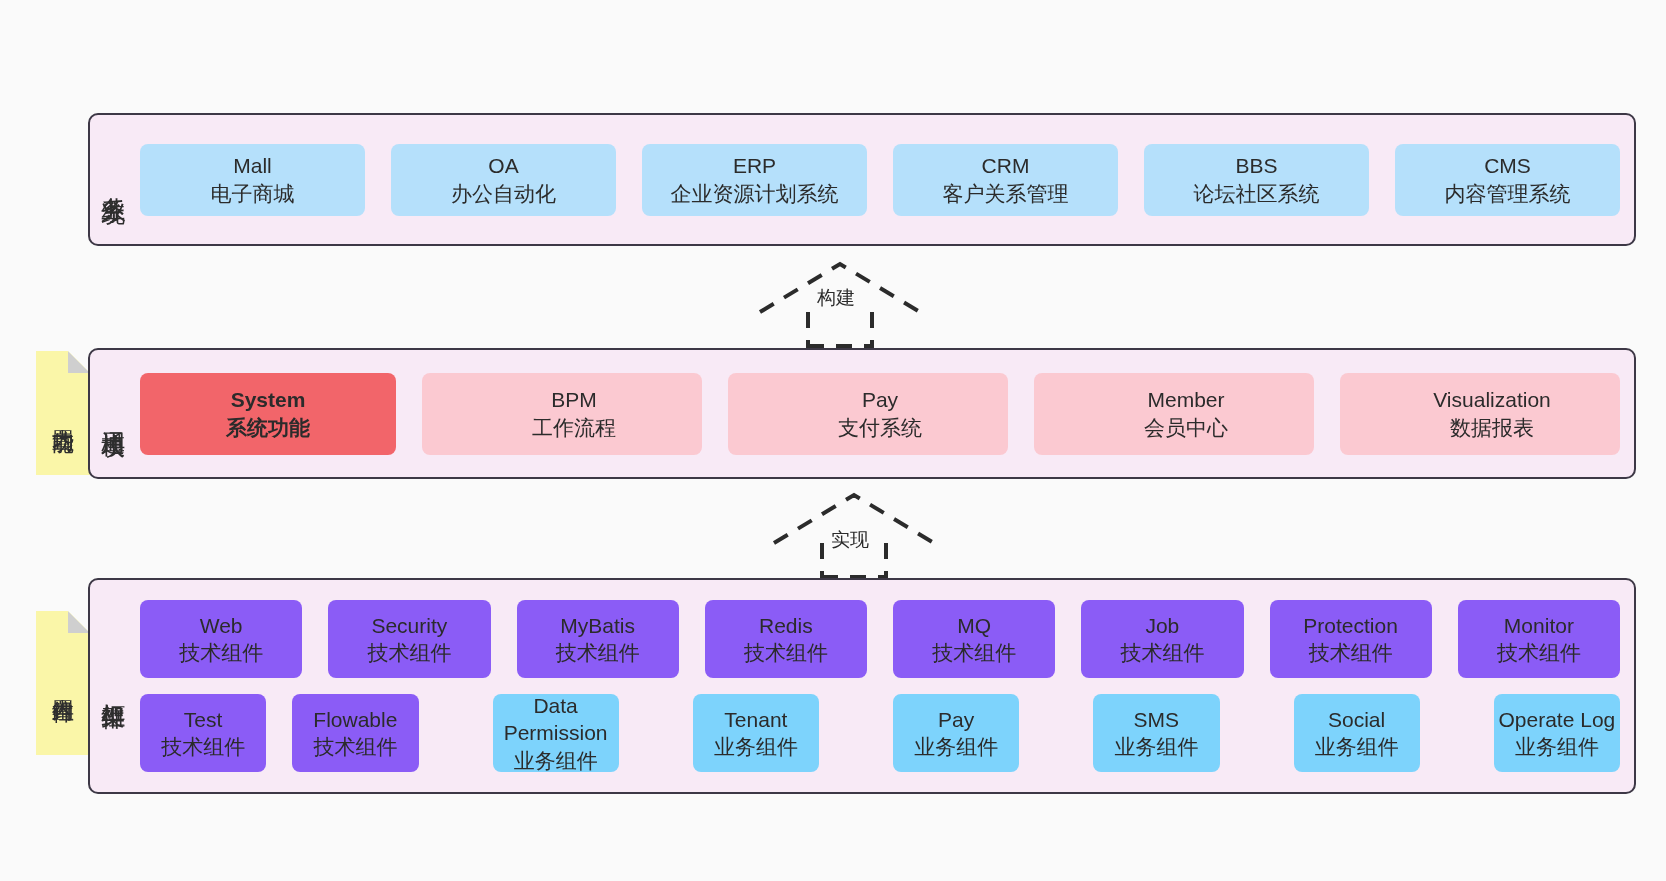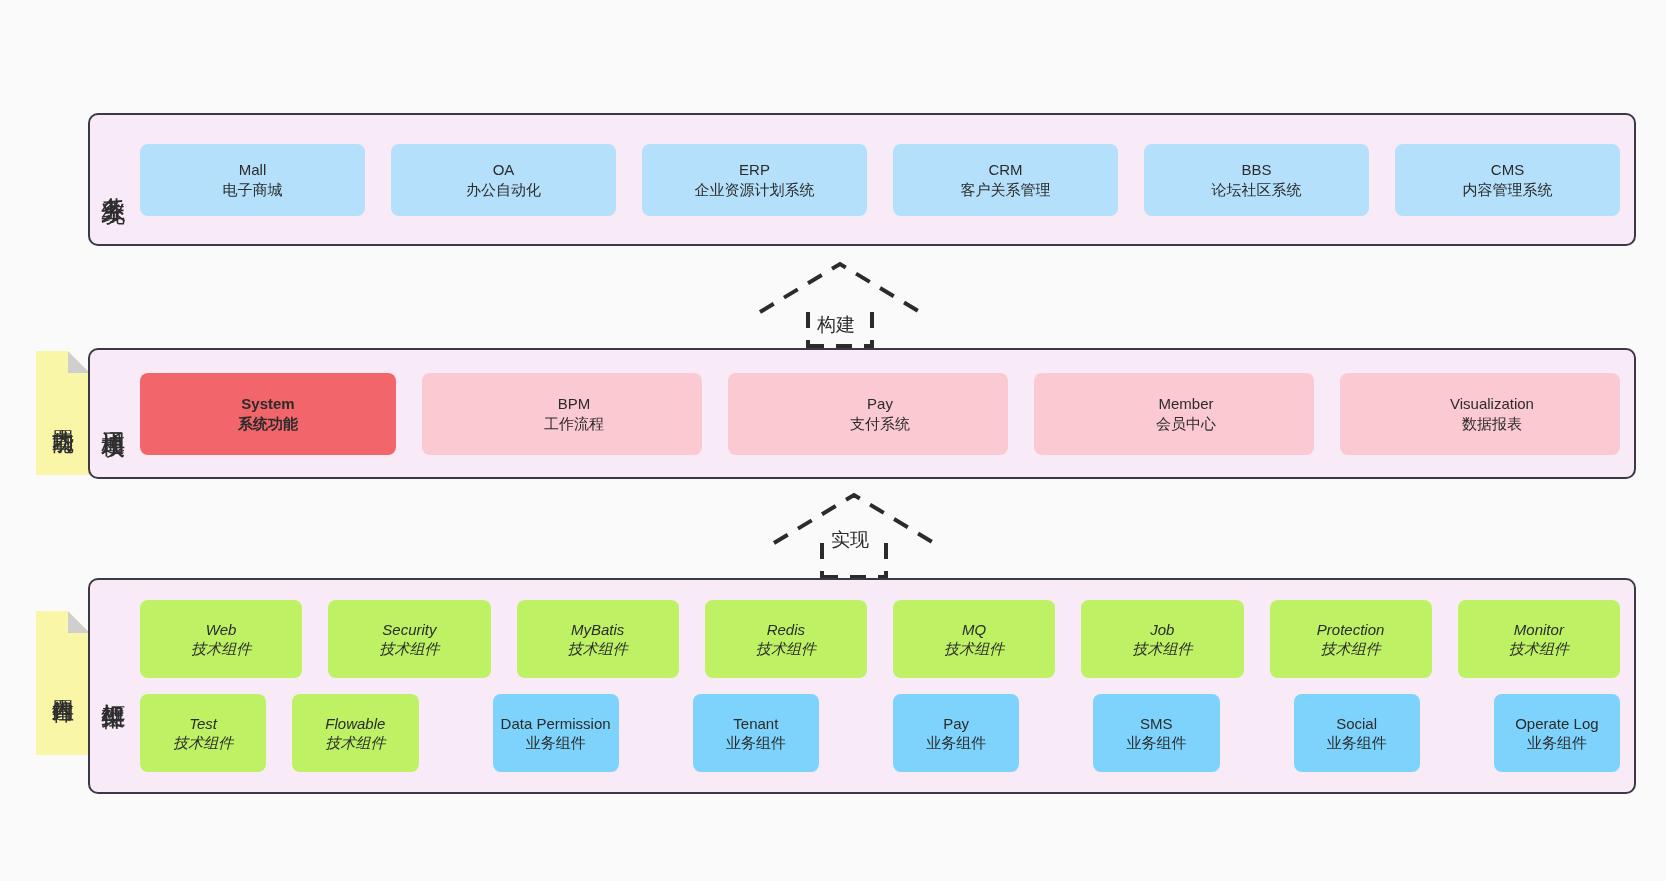--- a/index.html
+++ b/index.html
@@ -67,34 +67,34 @@
 
   
   .card {
     flex: 1 1 0;
     border-radius: 8px;
     display: flex;
     flex-direction: column;
     align-items: center;
     justify-content: center;
     text-align: center;
-    font-size: 15px;
+    font-size: 21px;
     line-height: 1.30;
     color: #2b2b2b;
     padding: 6px 4px;
     box-sizing: border-box;
     user-select: none;
   }
   .card .ttl { display: block; }
   .card .sub { display: block; }
 
   .c-blue        { background: #b5e0fb; }
   .c-red         { background: #f2656a; font-weight: bold; }
   .c-pink        { background: #fbc9d1; padding-left: 28px; }
-  .c-green       { background: #bef264; font-style: italic; }
+  .c-green       { background: #8b5cf6; }
   .c-green-light { background: #7dd3fc; margin-left: 48px; }
 
   
   #layer-business { left: 88px;  top: 113px; width: 1548px; height: 133px; }
   #layer-common   { left: 88px;  top: 348px; width: 1548px; height: 131px; }
   #layer-frame    { left: 88px;  top: 578px; width: 1548px; height: 216px; }
 
   #layer-business .row { height: 72px; }
   #layer-common   .row { height: 82px; }
   #layer-frame    .row { height: 78px; }
@@ -137,21 +137,21 @@
   .connector .label {
     position: absolute;
     font-size: 19px;
     color: #2b2b2b;
     background: #fafafa;
     padding: 0 3px;
     white-space: nowrap;
     user-select: none;
   }
   #connector-build { left: 752px; top: 256px; width: 180px; height: 92px; }
-  #connector-build .label { left: 62px; top: 56px; }
+  #connector-build .label { left: 62px; top: 29px; }
   #connector-impl  { left: 766px; top: 487px; width: 180px; height: 92px; }
   #connector-impl  .label { left: 62px; top: 40px; }
 </style>
 </head>
 <body>
 
 <div id="canvas">
 
   <div class="layer" id="layer-business">
     <div class="layer-title">业务系统</div>

